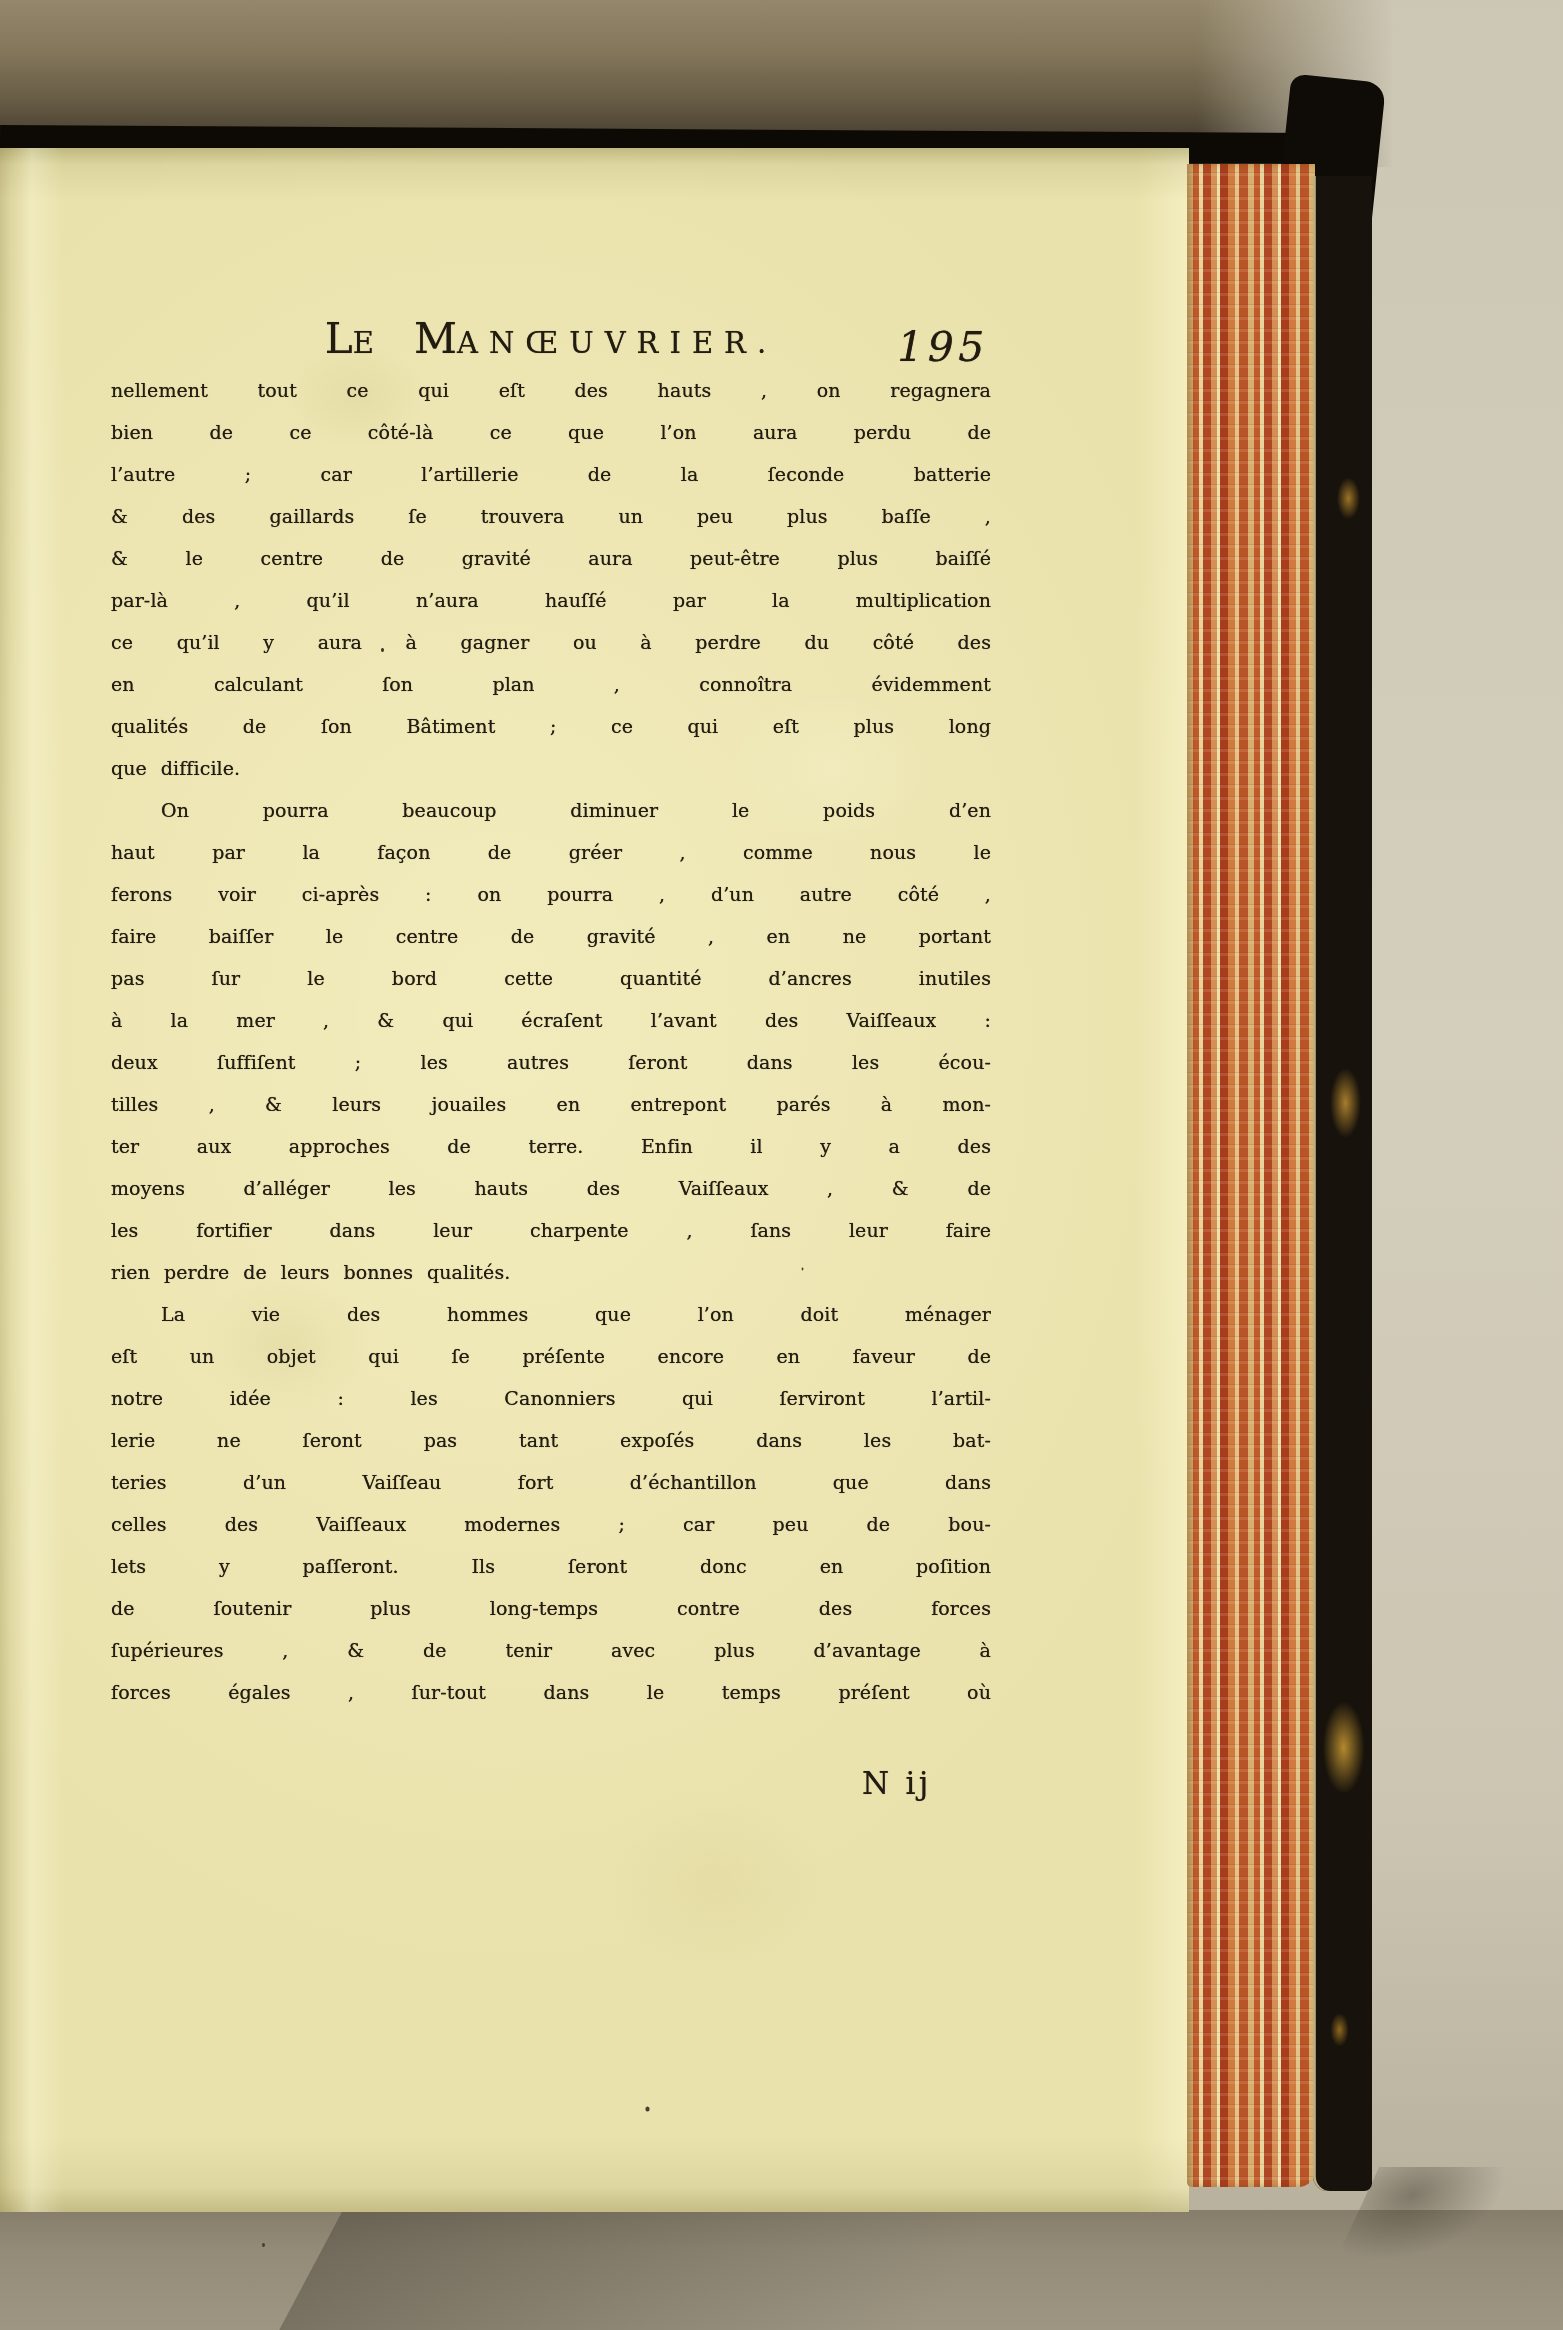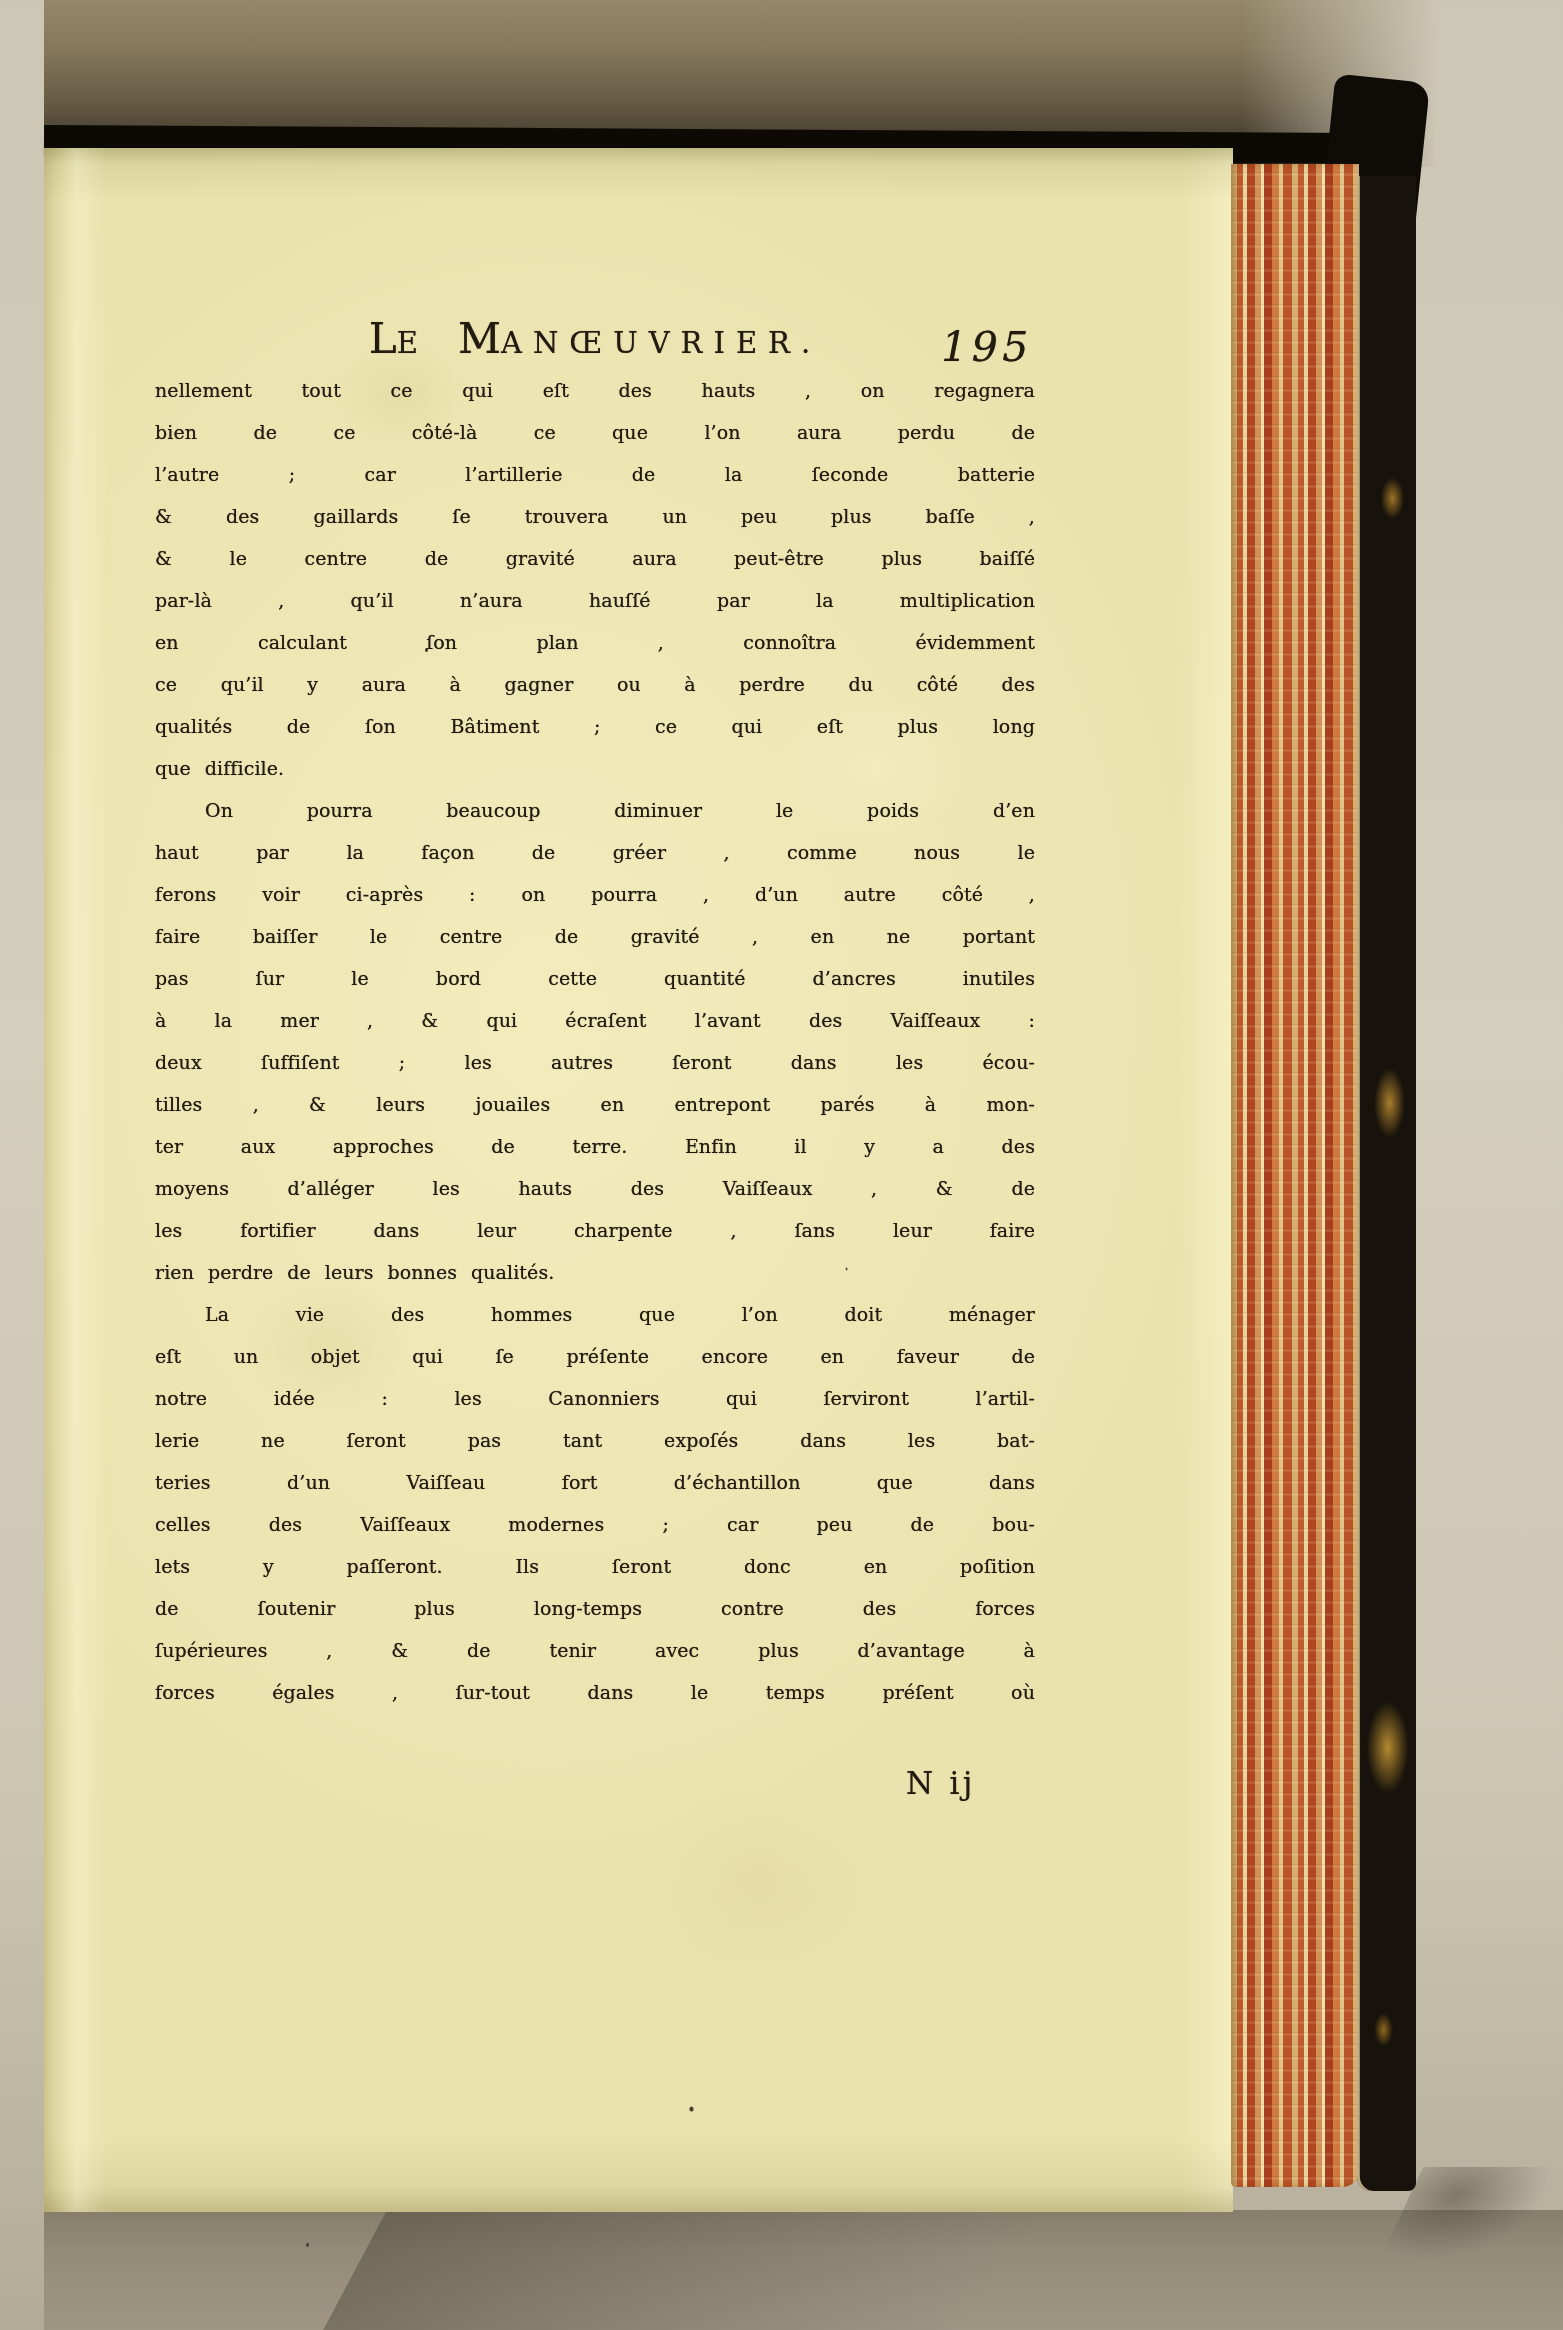--- a/index.html
+++ b/index.html
@@ -1,21 +1,21 @@
 <!DOCTYPE html>
 <html style="font-size:8.8px"><head>
 <meta charset="utf-8">
 <style>
   html,body{margin:0;padding:0;}
   body{
     width:1563px;height:2330px;position:relative;overflow:hidden;
     background:linear-gradient(180deg,#ccc6b4 0%,#d4cebc 45%,#cbc5b2 78%,#b3ab98 100%);
     font-family:"DejaVu Serif","Liberation Serif",serif;
   }
-  .scene{position:absolute;inset:0;margin-left:44px;}
+  .scene{position:absolute;inset:0;}
 
   
   .backdrop-top{
     position:absolute;left:0;top:0;width:1393px;height:167px;
     background:linear-gradient(180deg,#94876a 0%,#84775c 30%,#675c45 60%,#453d2e 85%,#2a2419 100%);
     -webkit-mask-image:linear-gradient(90deg,#000 0 86%,transparent 100%);
     mask-image:linear-gradient(90deg,#000 0 86%,transparent 100%);
   }
   
   .top-band{
@@ -131,22 +131,22 @@
       <div class="page-number">195</div>
     </div>
 
     <div class="text-block ink">
         <div class="line">nellement tout ce qui eſt des hauts , on regagnera</div>
         <div class="line">bien de ce côté-là ce que l’on aura perdu de</div>
         <div class="line">l’autre ; car l’artillerie de la ſeconde batterie</div>
         <div class="line">&amp; des gaillards ſe trouvera un peu plus baſſe ,</div>
         <div class="line">&amp; le centre de gravité aura peut-être plus baiſſé</div>
         <div class="line">par-là , qu’il n’aura hauſſé par la multiplication</div>
+        <div class="line">ce qu’il y aura à gagner ou à perdre du côté des</div>
         <div class="line">en calculant ſon plan , connoîtra évidemment</div>
-        <div class="line">ce qu’il y aura à gagner ou à perdre du côté des</div>
         <div class="line">qualités de ſon Bâtiment ; ce qui eſt plus long</div>
         <div class="line short">que difficile.</div>
         <div class="line indent">On pourra beaucoup diminuer le poids d’en</div>
         <div class="line">haut par la façon de gréer , comme nous le</div>
         <div class="line">ferons voir ci-après : on pourra , d’un autre côté ,</div>
         <div class="line">faire baiſſer le centre de gravité , en ne portant</div>
         <div class="line">pas ſur le bord cette quantité d’ancres inutiles</div>
         <div class="line">à la mer , &amp; qui écraſent l’avant des Vaiſſeaux :</div>
         <div class="line">deux ſuffiſent ; les autres ſeront dans les écou-</div>
         <div class="line">tilles , &amp; leurs jouailes en entrepont parés à mon-</div>

